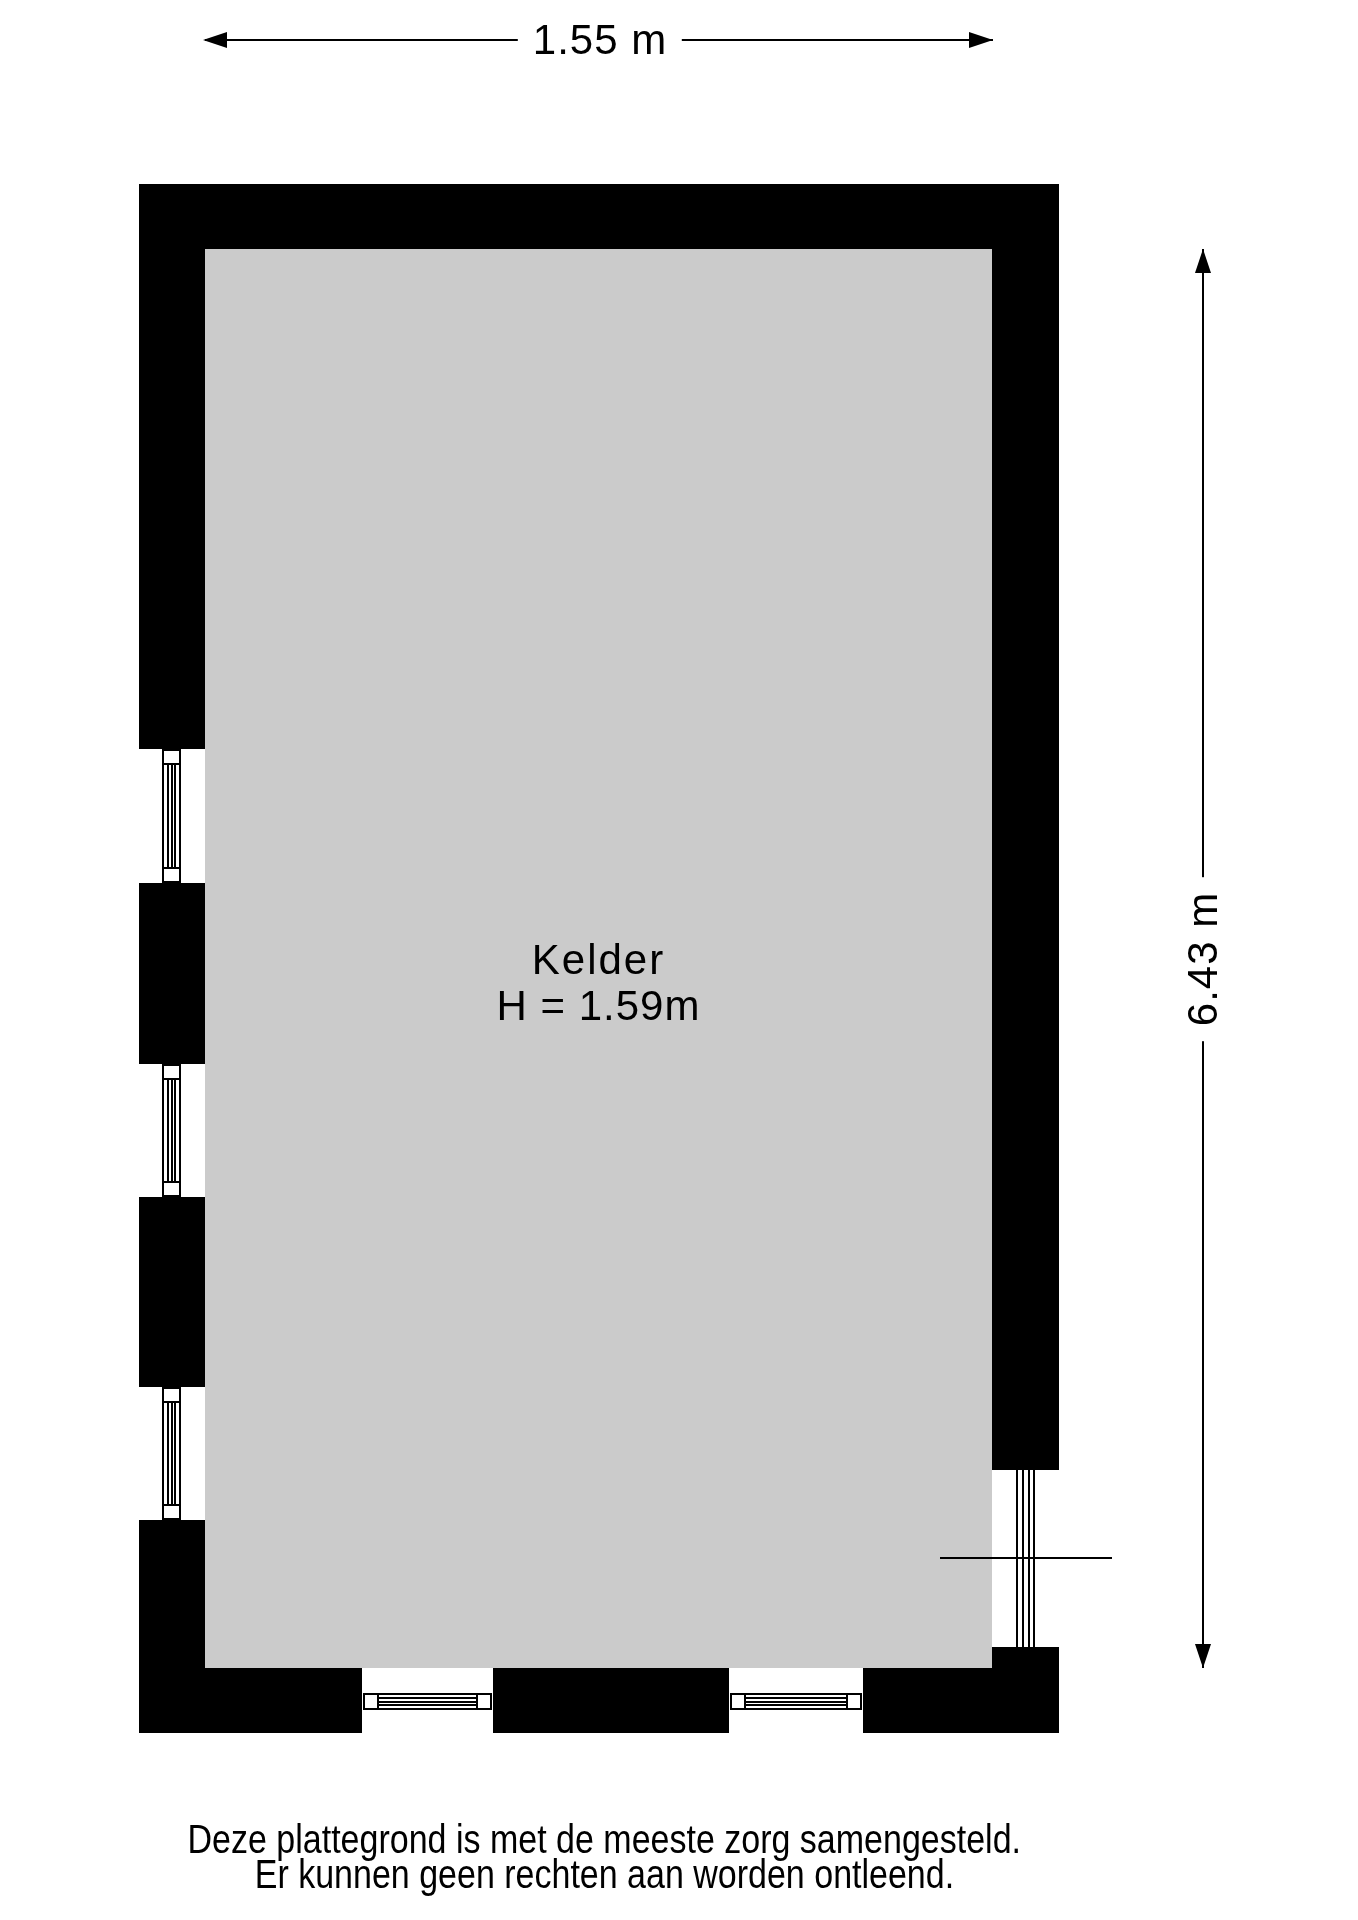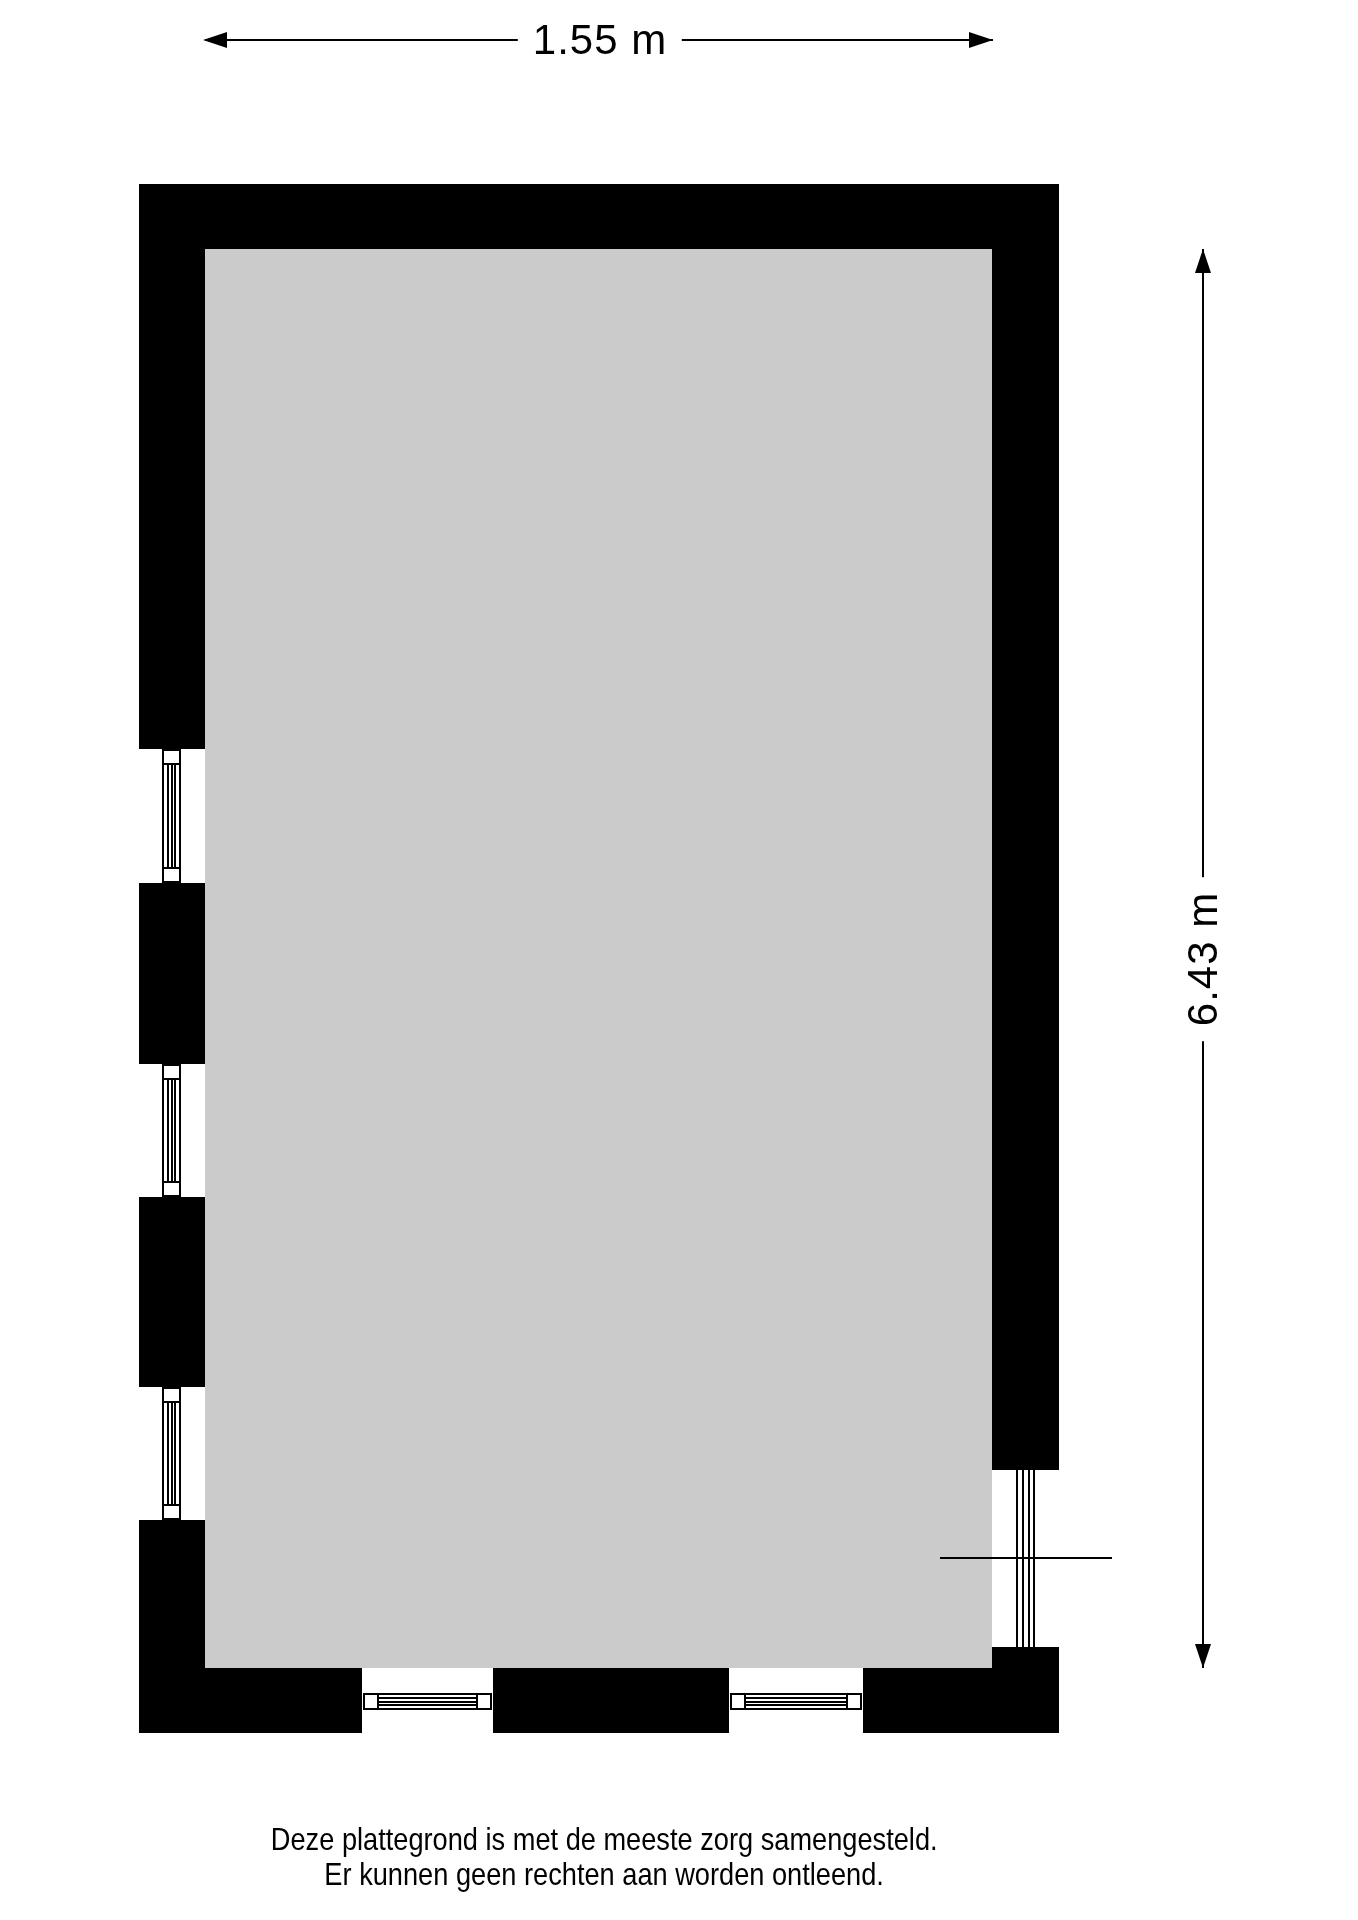--- a/index.html
+++ b/index.html
@@ -26,21 +26,21 @@
     background:#ffffff; padding:0 15px; transform:translate(-50%,-50%);
   }
   .dim-label.vertical { transform:translate(-50%,-50%) rotate(-90deg); }
   .room-label {
     position:absolute; left:205px; top:937px; width:787px; text-align:center;
     font-size:42px; line-height:46px; letter-spacing:2px;
   }
   .room-label .h-line { letter-spacing:1px; }
   .disclaimer {
     position:absolute; left:4px; top:1822px; width:1200px; text-align:center;
-    font-size:32px; line-height:35px;
+    font-size:40px; line-height:35px;
   }
   .disclaimer .squeeze {
     display:inline-block; transform:scaleX(0.85); transform-origin:center center;
     white-space:nowrap;
   }
 </style>
 </head>
 <body>
 
 <div id="canvas">
@@ -102,19 +102,23 @@
   <div class="dimline" style="left:205px; top:39px; width:788px; height:2px;"></div>
   <div class="arrow arrow-left" style="left:203px; top:32px;"></div>
   <div class="arrow arrow-right" style="left:969px; top:32px;"></div>
   <div class="dim-label" style="left:600px; top:40px;">1.55 m</div>
 
   <div class="dimline" style="left:1202px; top:249px; width:2px; height:1419px;"></div>
   <div class="arrow arrow-up" style="left:1195px; top:249px;"></div>
   <div class="arrow arrow-down" style="left:1195px; top:1644px;"></div>
   <div class="dim-label vertical" style="left:1203px; top:959px;">6.43 m</div>
 
+  <div class="room-label">
+    <div>Kelder</div>
+    <div class="h-line">H = 1.59m</div>
+  </div>
 
   <div class="disclaimer">
     <span class="squeeze">Deze plattegrond is met de meeste zorg samengesteld.</span><br>
     <span class="squeeze">Er kunnen geen rechten aan worden ontleend.</span>
   </div>
 
 </div>
 
 </body></html>

